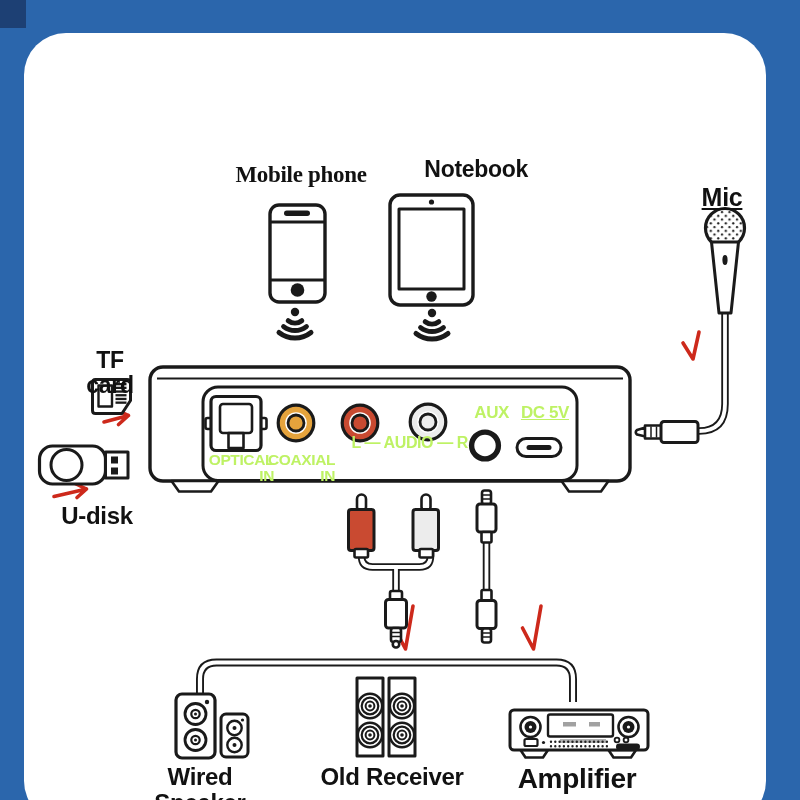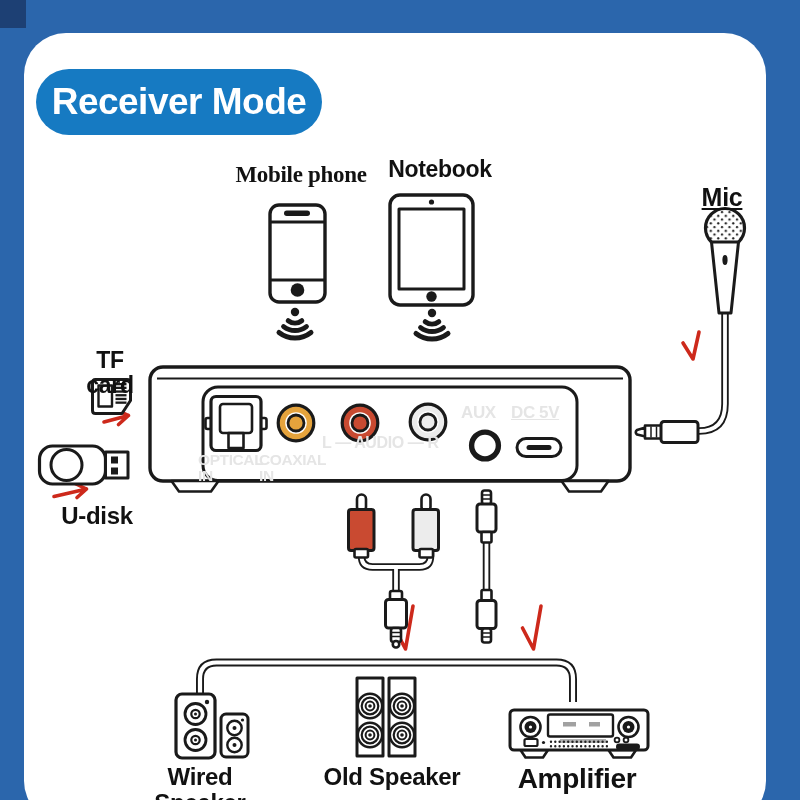--- a/index.html
+++ b/index.html
@@ -9,21 +9,21 @@
     font-family: "Liberation Sans", sans-serif;
   }
   .corner { position:absolute; left:0; top:0; width:26px; height:28px; background:var(--corner-navy,#1d4074); }
   .panel  { position:absolute; left:24px; top:33px; width:742px; height:790px; background:var(--panel-white,#fff); border-radius:42px; }
   .pill {
     position:absolute; left:36px; top:69px; width:286px; height:66px; border-radius:33px;
     background:var(--pill-blue,#167ac2); color:#fff; font-weight:bold; font-size:37px;
     line-height:66px; text-align:center; letter-spacing:-0.5px;
   }
   .lbl  { position:absolute; text-align:center; color:#111; font-weight:600; letter-spacing:-0.3px; line-height:1.1; }
-  .plbl { position:absolute; text-align:left; color:#e5e5e5; font-weight:bold; font-size:15.5px; line-height:16px; letter-spacing:-0.4px; white-space:nowrap; }
+  .plbl { position:absolute; text-align:right; color:#bef264; font-weight:bold; font-size:15.5px; line-height:16px; letter-spacing:-0.4px; white-space:nowrap; }
   svg.art { position:absolute; left:0; top:0; }
 
   .o    { fill:#fff; stroke:var(--line,#1a1a1a); stroke-width:3.2; stroke-linejoin:round; }
   .o2   { fill:#fff; stroke:var(--line,#1a1a1a); stroke-width:2.6; stroke-linejoin:round; }
   .hl   { fill:none; stroke:var(--line,#1a1a1a); stroke-linejoin:round; }
   .dk   { fill:var(--line,#1a1a1a); stroke:none; }
   .tube-o { fill:none; stroke:var(--line,#1a1a1a); stroke-width:7.5; }
   .tube-i { fill:none; stroke:#fff; stroke-width:3.8; }
   .wf   { fill:none; stroke:var(--line,#1a1a1a); stroke-width:5; stroke-linecap:round; }
   .ra   { fill:none; stroke:var(--accent-red,#cd291b); stroke-width:3.6; stroke-linecap:round; stroke-linejoin:round; }
@@ -242,36 +242,35 @@
       <line x1="551" y1="741.8" x2="609" y2="741.8" class="dots"></line>
       <line x1="551" y1="746.2" x2="609" y2="746.2" class="dots"></line>
       <rect x="524.5" y="739" width="13" height="7" rx="1.5" class="o2" style="stroke-width:2.2"></rect>
       <circle cx="543.5" cy="742.5" r="1.6" class="dk"></circle>
       <circle cx="617" cy="740" r="2.4" class="hl" stroke-width="1.8"></circle>
       <circle cx="626" cy="740" r="2.4" class="hl" stroke-width="1.8"></circle>
       <rect x="616" y="743.5" width="24" height="6.5" rx="3.2" class="dk"></rect>
     </g>
   </svg>
 
-  <div class="pill"><span>Receiver Mode</span></div>
 
   <div class="lbl" style="left:221px; top:162px; width:160px; font-size:23px;font-family:Liberation Serif, serif;">Mobile phone</div>
-  <div class="lbl" style="left:360px; top:157px; width:160px; font-size:23px;">Notebook</div>
+  <div class="lbl" style="left:368px; top:157px; width:160px; font-size:23px;text-align:right;">Notebook</div>
   <div class="lbl" style="left:692px; top:184px; width:60px; font-size:25px;text-decoration:underline;">Mic</div>
   <div class="lbl" style="left:70px; top:348px; width:80px; font-size:23px;">TF card</div>
   <div class="lbl" style="left:47px; top:503px; width:100px; font-size:24px;">U-disk</div>
 
   <div class="plbl" style="left:198px; top:452px; width:76px;">
     <div>OPTICAL</div>
     <div>IN</div>
   </div>
   <div class="plbl" style="left:259px; top:452px; width:76px;">
     <div>COAXIAL</div>
     <div>IN</div>
   </div>
   <div class="plbl" style="left:322px; top:435px; width:146px; font-size:16px;">L — AUDIO — R</div>
   <div class="plbl" style="left:461px; top:405px; width:48px; font-size:17px;">AUX</div>
   <div class="plbl" style="left:511px; top:405px; width:58px; font-size:17px;text-decoration:underline;">DC 5V</div>
 
   <div class="lbl" style="left:120px; top:764px; width:160px; font-size:24px;">Wired Speaker</div>
-  <div class="lbl" style="left:312px; top:764px; width:160px; font-size:24px;">Old Speaker</div>
+  <div class="lbl" style="left:312px; top:764px; width:160px; font-size:24px;">Old Receiver</div>
   <div class="lbl" style="left:497px; top:764px; width:160px; font-size:28px;">Amplifier</div>
 </div>
 
 </body></html>

